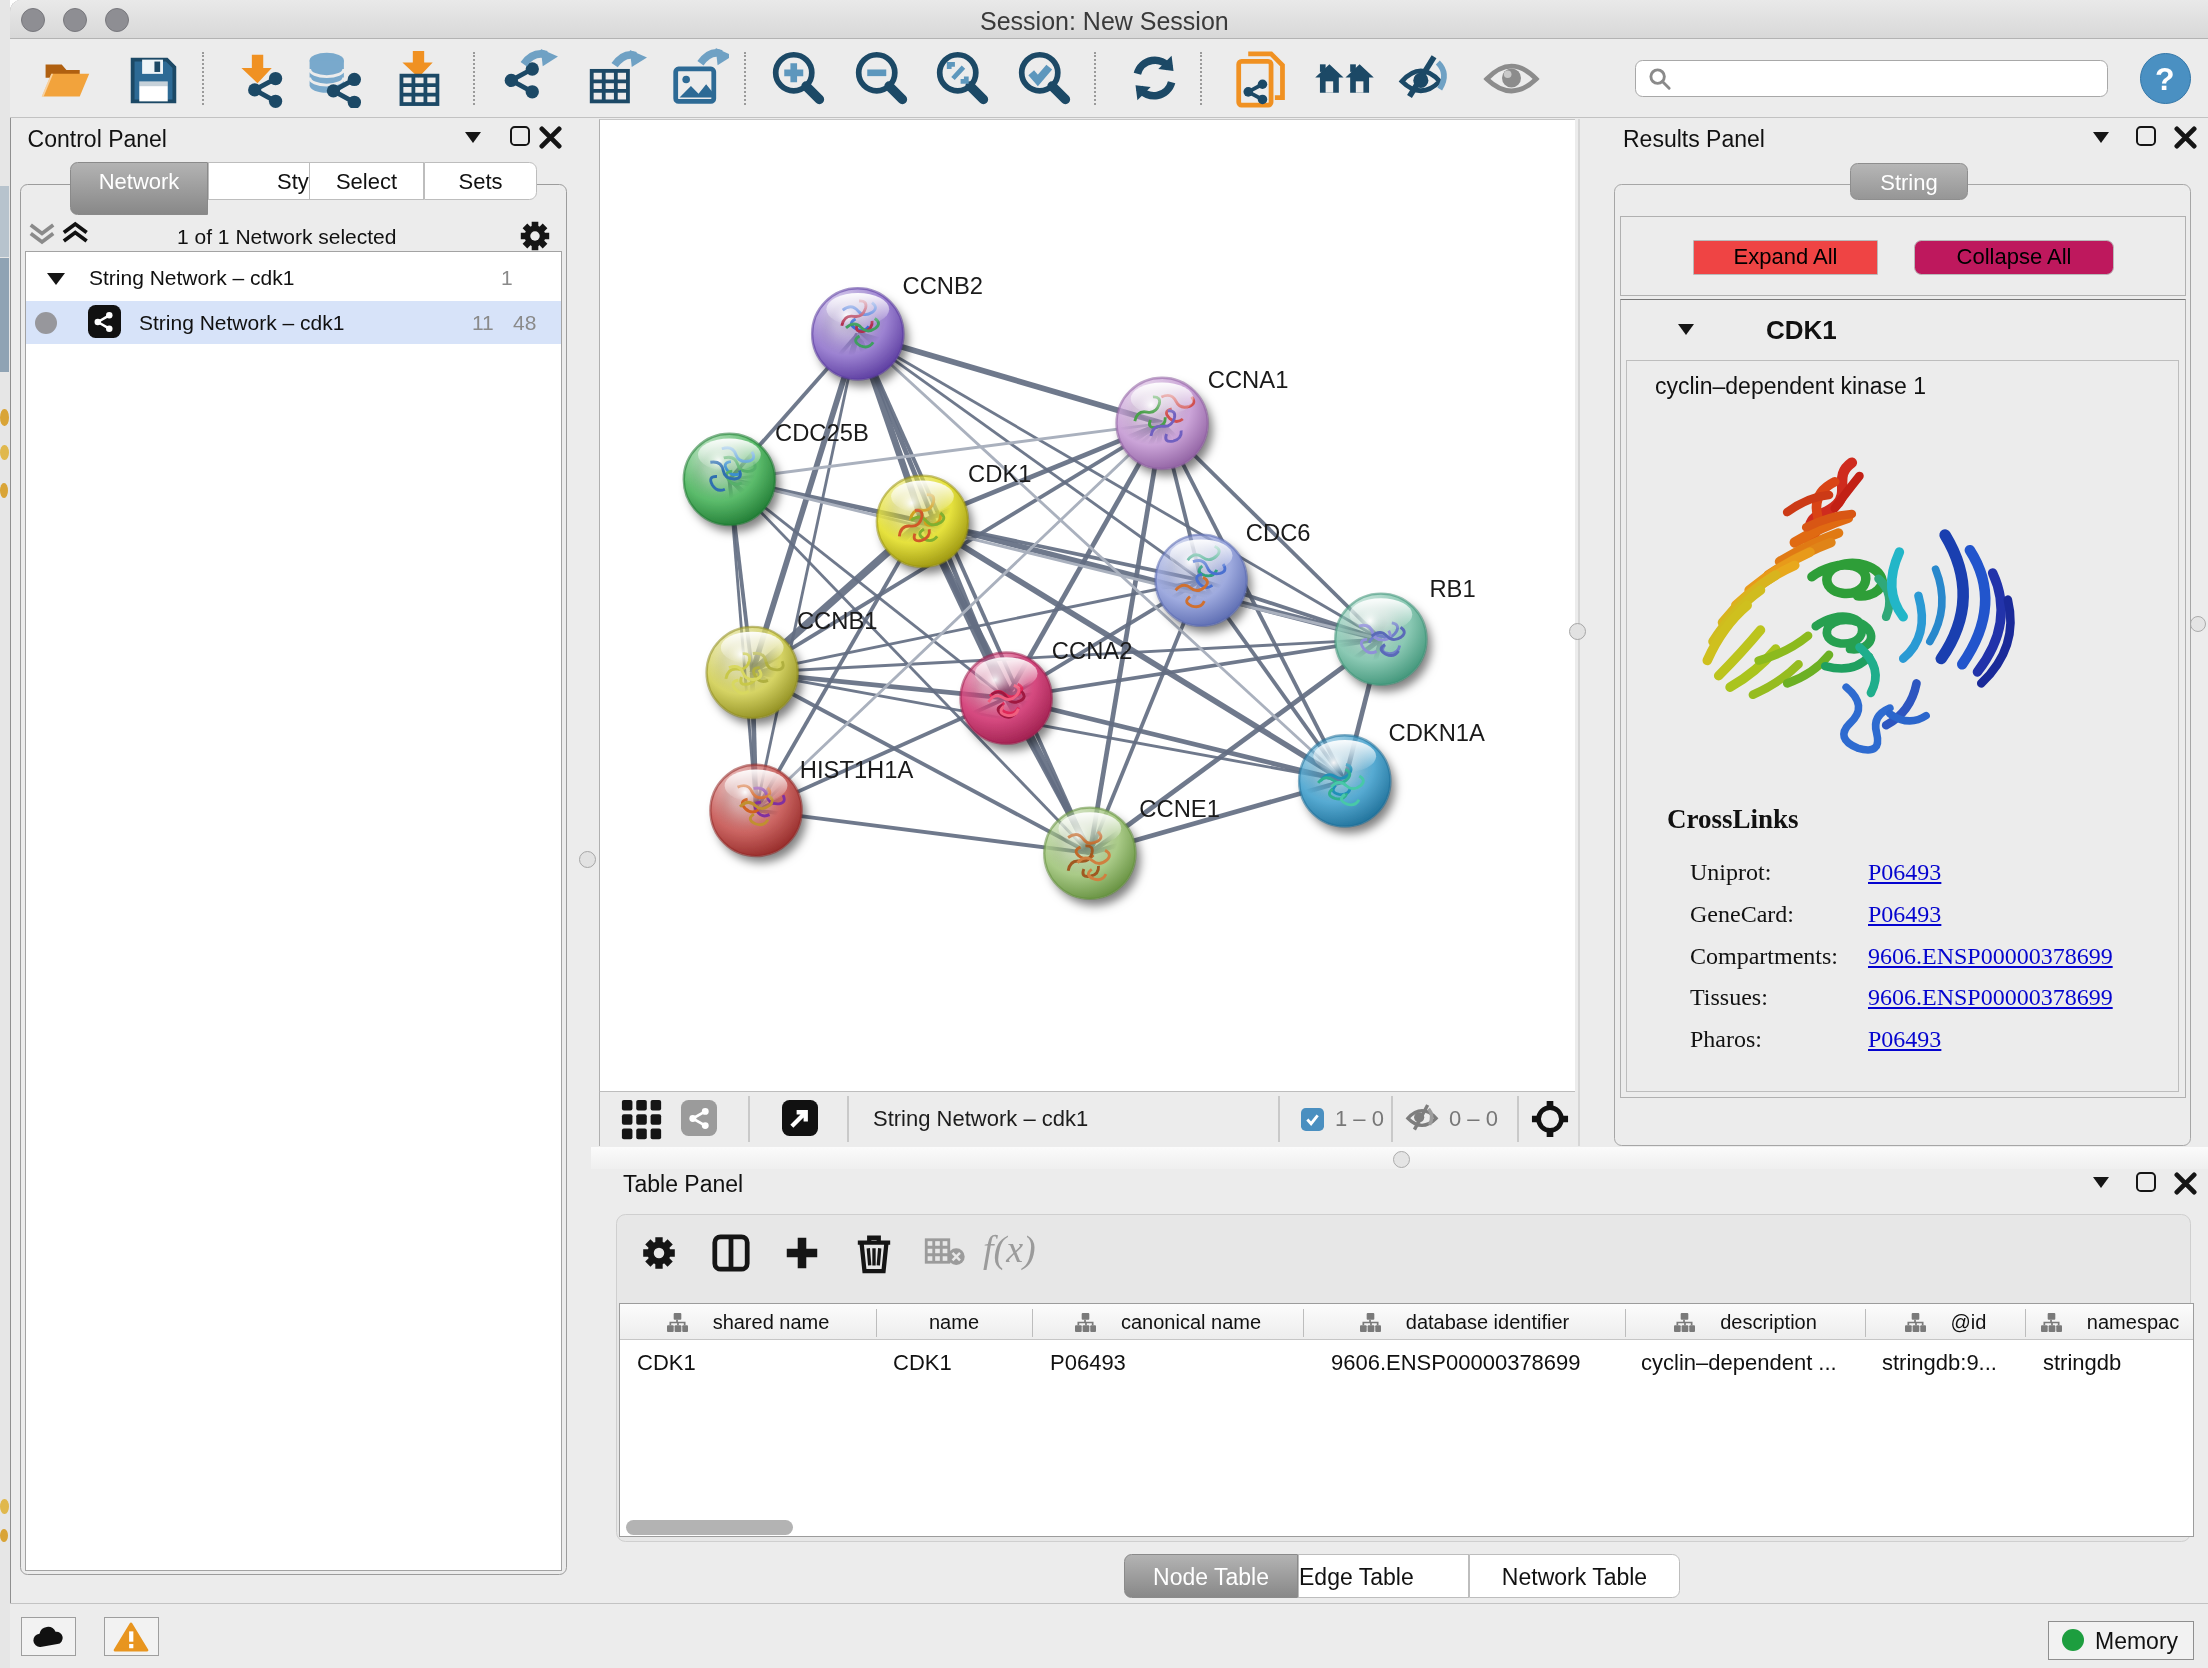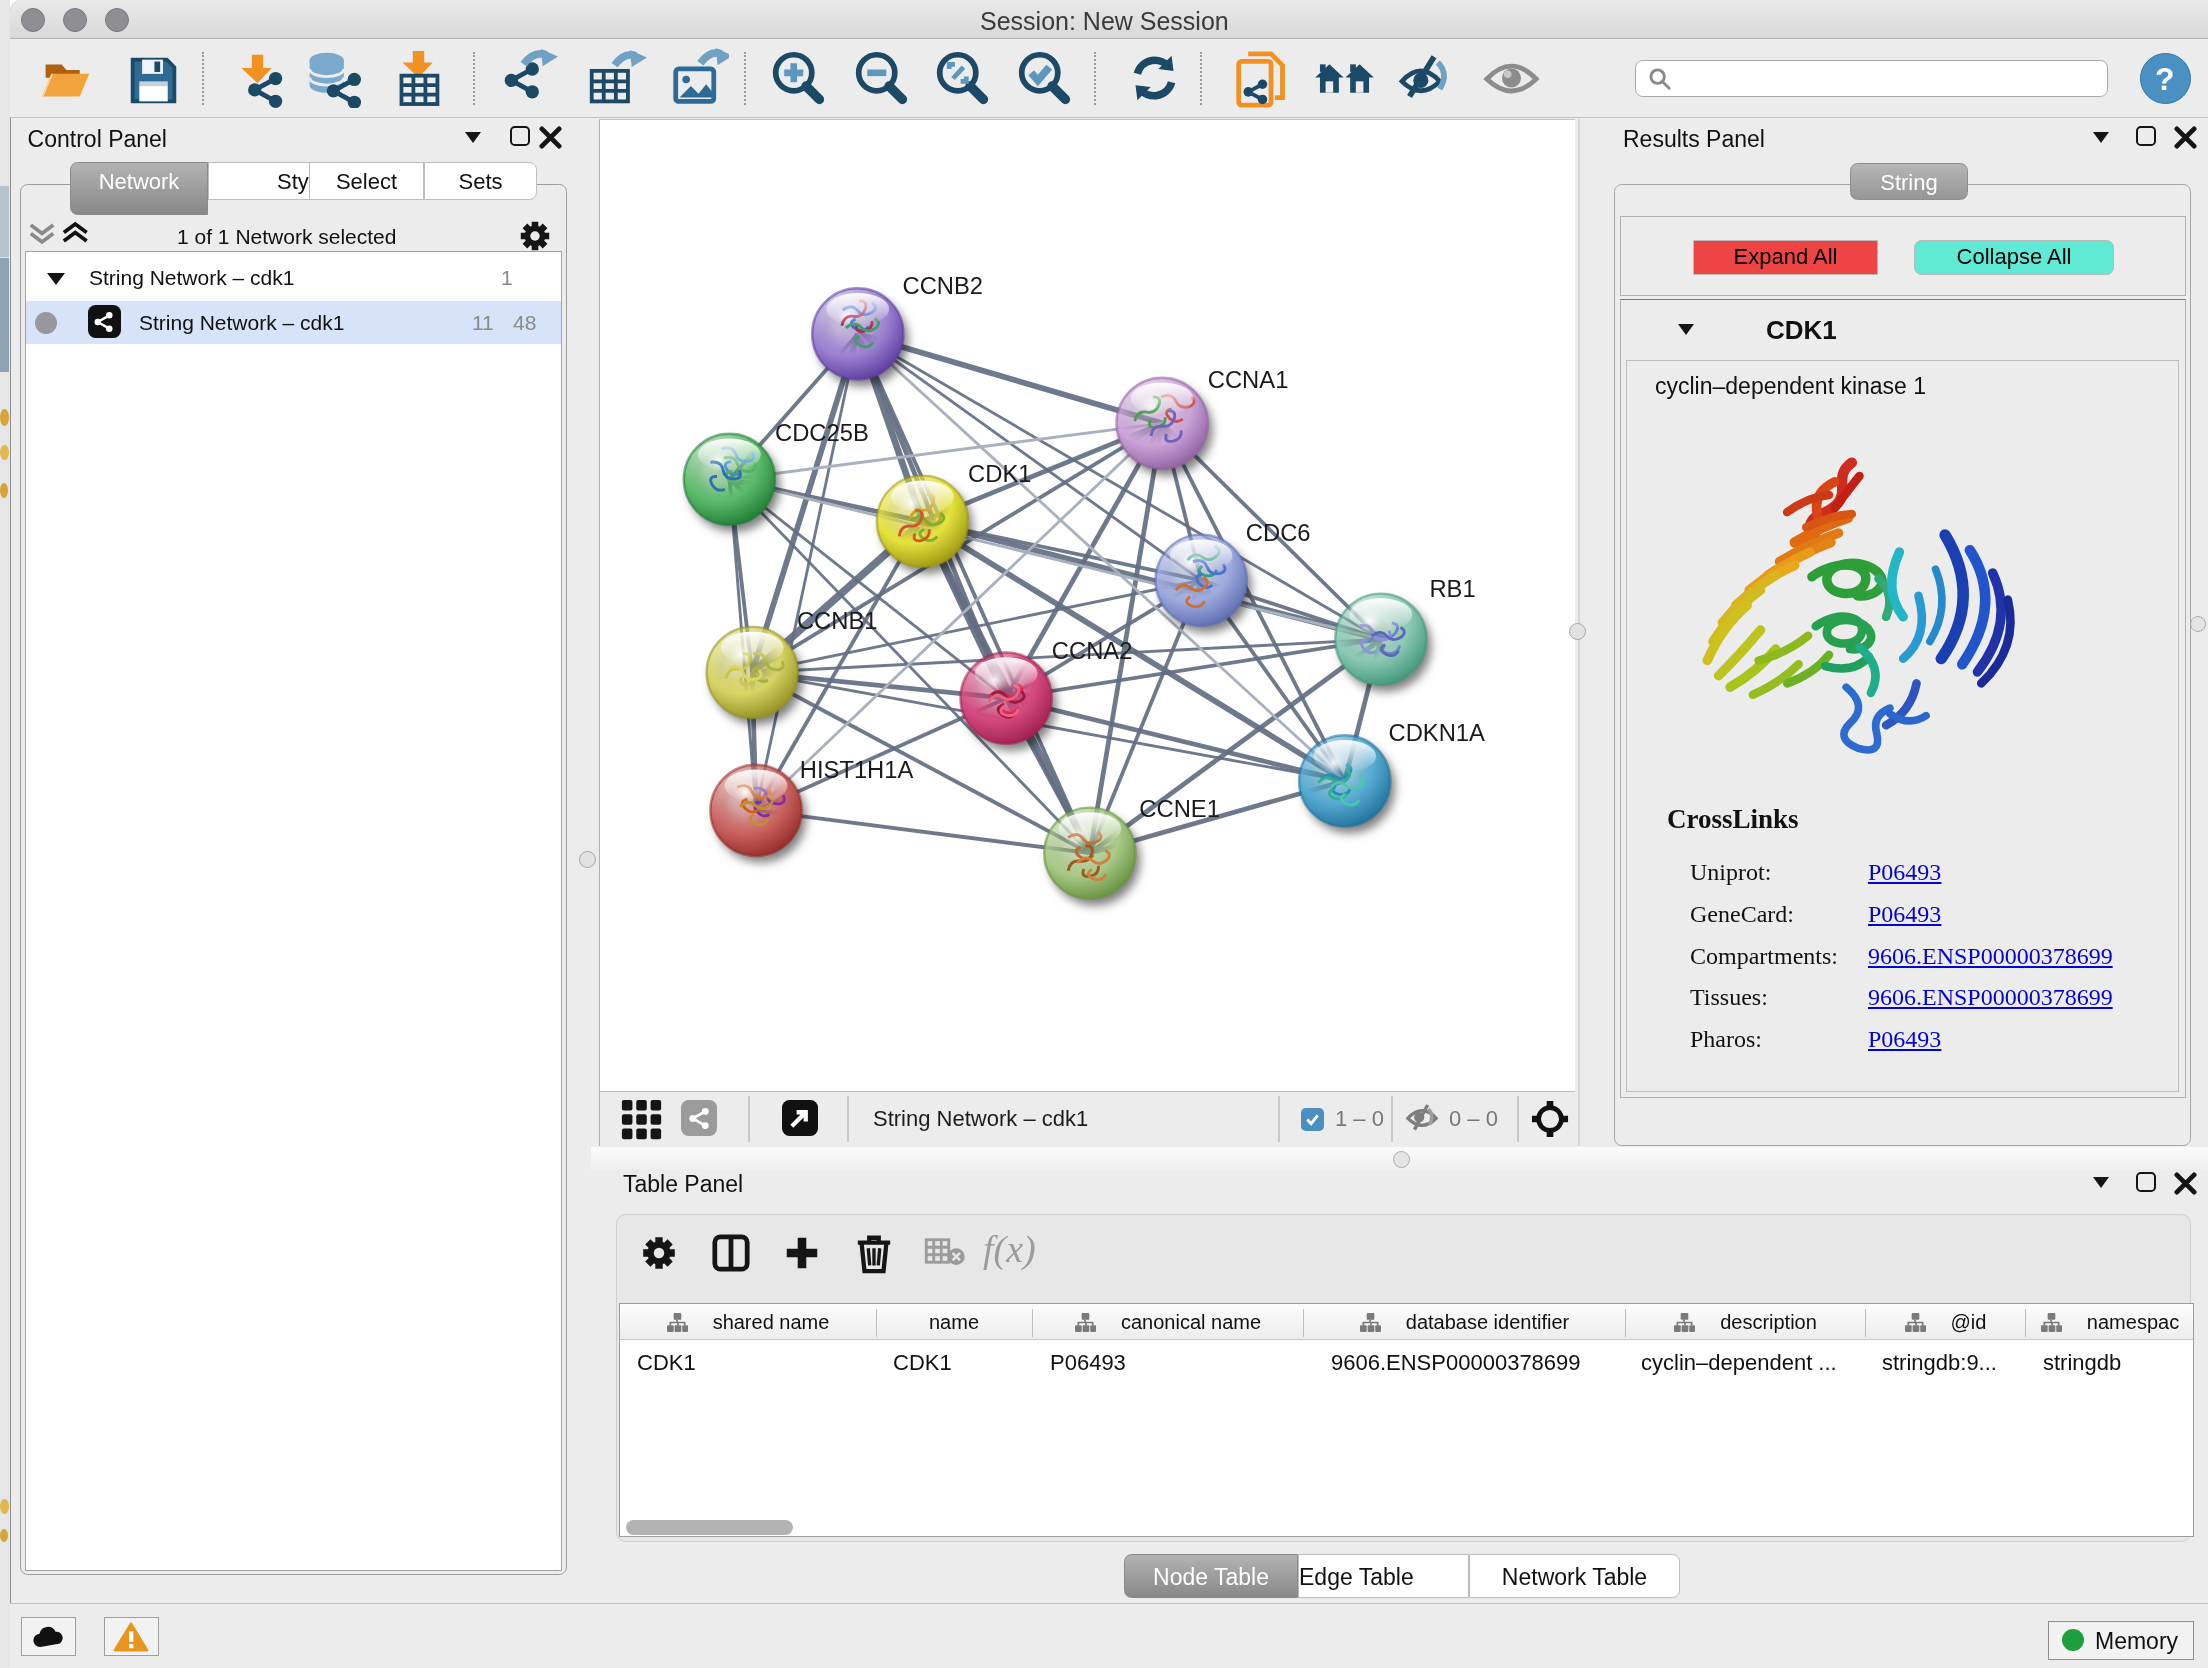--- a/index.html
+++ b/index.html
@@ -497,21 +497,21 @@
 <div class="tx" style="left:1623px;top:126px;font-size:23px">Results Panel</div>
 <div class="tri" style="left:2093px;top:132px"></div>
 <div class="sq" style="left:2136px;top:126px"></div>
 <svg class="ab" style="left:2174px;top:126px" width="23" height="23" viewBox="0 0 24 24">
     <path d="M3 3 L21 21 M21 3 L3 21" stroke="#151515" stroke-width="5" stroke-linecap="round"></path>
   </svg>
 <div class="ab" style="left:1614px;top:184px;width:577px;height:962px;border:1.9px solid #a6a6a6;border-radius:7.6px;background:#ececec"></div>
 <div class="ab" style="left:1850px;top:163px;width:118px;height:37px;border-radius:7.6px;background:linear-gradient(#b6b6b6,#969696);border:1px solid #8e8e8e;color:#fff;text-align:center;font-size:22px;line-height:37px;font-family:'Liberation Sans',sans-serif">String</div>
 <div class="ab" style="left:1620px;top:216px;width:566px;height:80px;border:1px solid #b0b0b0"></div>
 <div class="ab" style="left:1693px;top:240px;width:185px;height:35px;background:#ef4444;border:1.9px solid #b9b9b9;border-radius:1px;text-align:center;font-size:22px;line-height:31px;font-family:'Liberation Sans',sans-serif">Expand All</div>
-<div class="ab" style="left:1914px;top:240px;width:200px;height:35px;background:#5eead4;border:1.9px solid #b9b9b9;border-radius:7.6px;text-align:center;font-size:22px;line-height:31px;font-family:'Liberation Sans',sans-serif">Collapse All</div>
+<div class="ab" style="left:1914px;top:240px;width:200px;height:35px;background:#be185d;border:1.9px solid #b9b9b9;border-radius:7.6px;text-align:center;font-size:22px;line-height:31px;font-family:'Liberation Sans',sans-serif">Collapse All</div>
 <div class="ab" style="left:1620px;top:299px;width:566px;height:799px;border:1px solid #b0b0b0;border-top:1.9px solid #777"></div>
 <div class="tri" style="left:1678px;top:324px"></div>
 <div class="tx" style="left:1766px;top:315px;font-size:26px;font-weight:bold">CDK1</div>
 <div class="ab" style="left:1626px;top:360px;width:553px;height:732px;border:1px solid #bdbdbd"></div>
 <div class="tx" style="left:1655px;top:373px;font-size:23px">cyclin–dependent kinase 1</div>
 <svg class="ab" style="left:1673px;top:455px" width="352" height="314" viewBox="0 0 370 330">
  <g fill="none" stroke-linecap="round">
   <path d="M188 8 c-20 14 -2 30 -16 44 c-12 12 -24 8 -28 22" stroke="#cf2b1e" stroke-width="11"></path>
   <path d="M196 22 q-16 20 -26 34" stroke="#c22015" stroke-width="9"></path>
   <path d="M170 28 q-24 12 -18 36 q4 16 -10 26" stroke="#d94415" stroke-width="10"></path>

